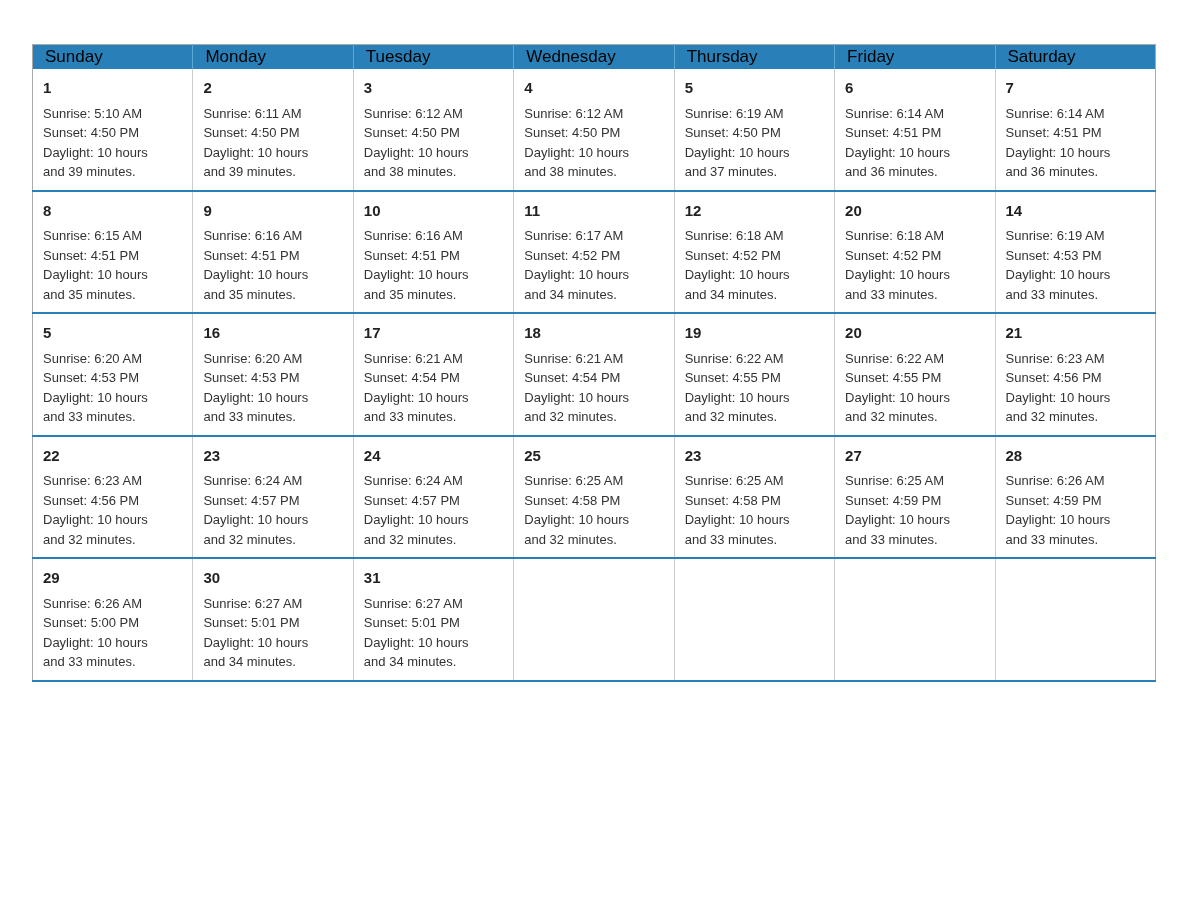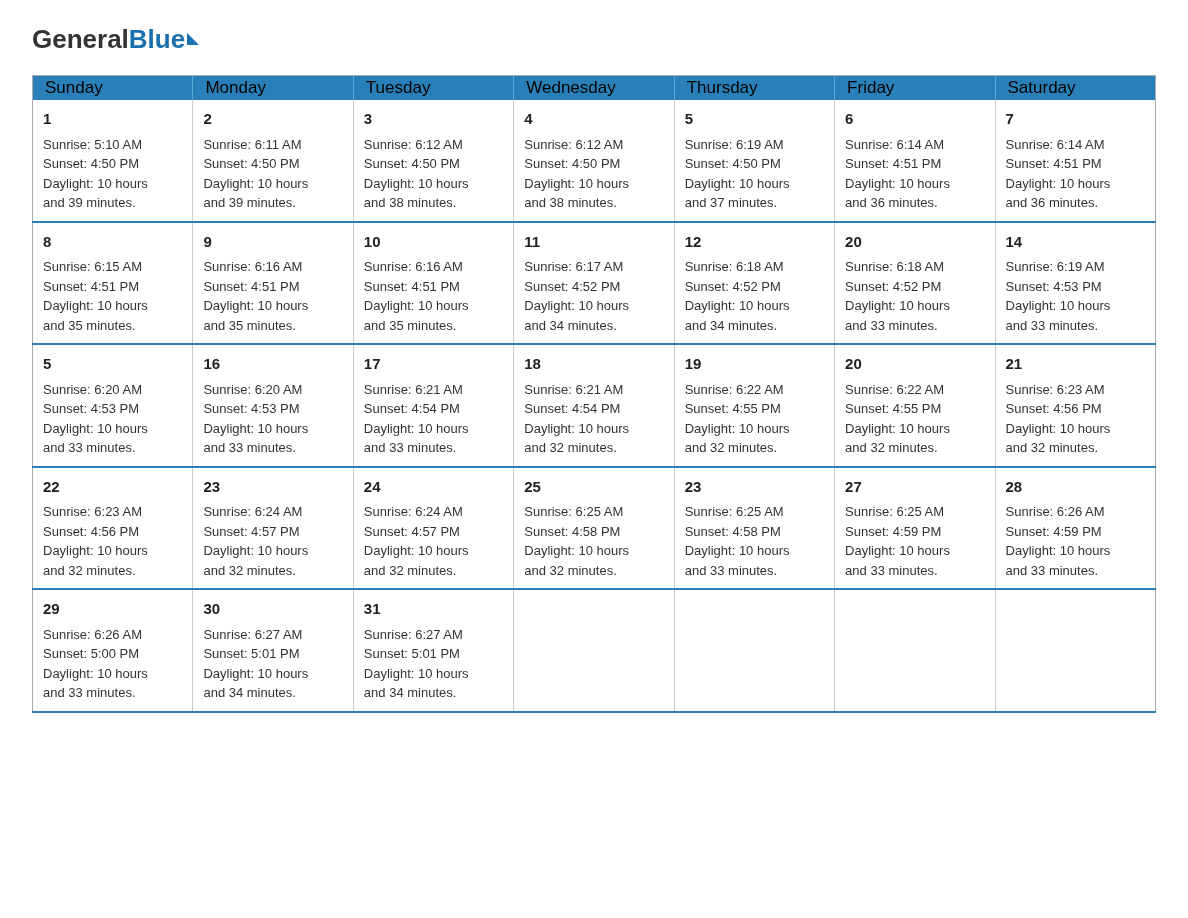--- a/index.html
+++ b/index.html
@@ -106,29 +106,20 @@
       color: #333;
     }
     .empty-cell {
       background: #fff;
     }
   </style>
 </head>
 <body>
 
 <div class="header">
-  <div class="logo">
-    <div class="logo-text">
-      <span class="logo-general">General</span>
-      <div class="logo-blue-container">
-        <span class="logo-blue">Blue</span>
-        <div class="logo-triangle"></div>
-      </div>
-    </div>
-  </div>
   <div class="title-section">
   </div>
 </div>
 
 <table>
   <thead>
     <tr>
       <th>Sunday</th>
       <th>Monday</th>
       <th>Tuesday</th>

